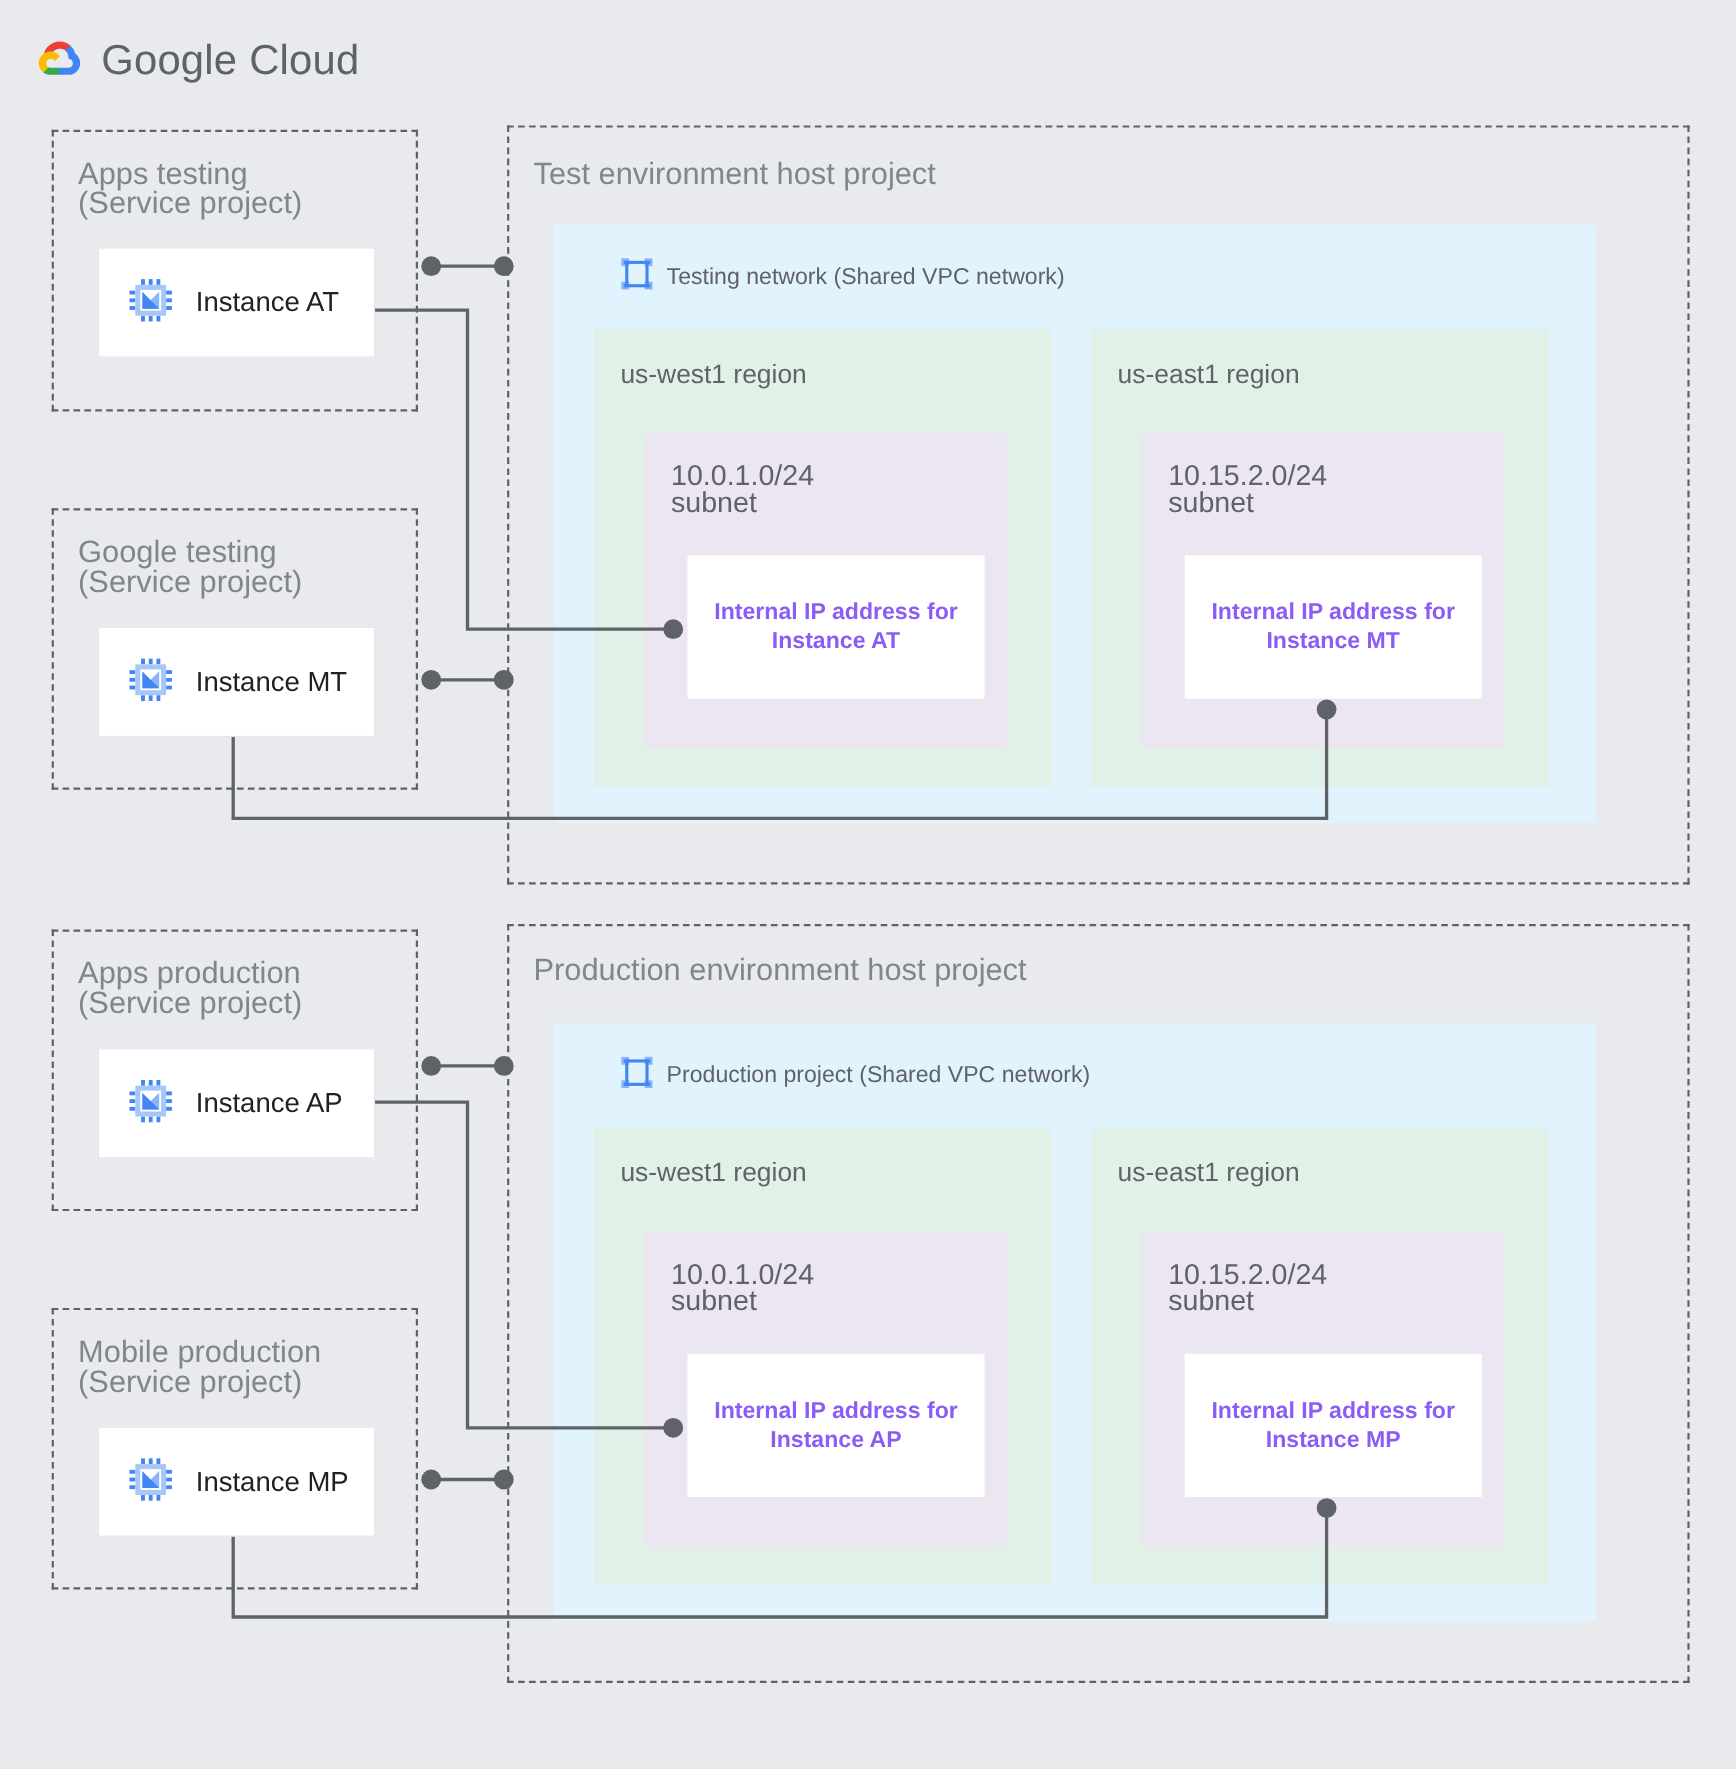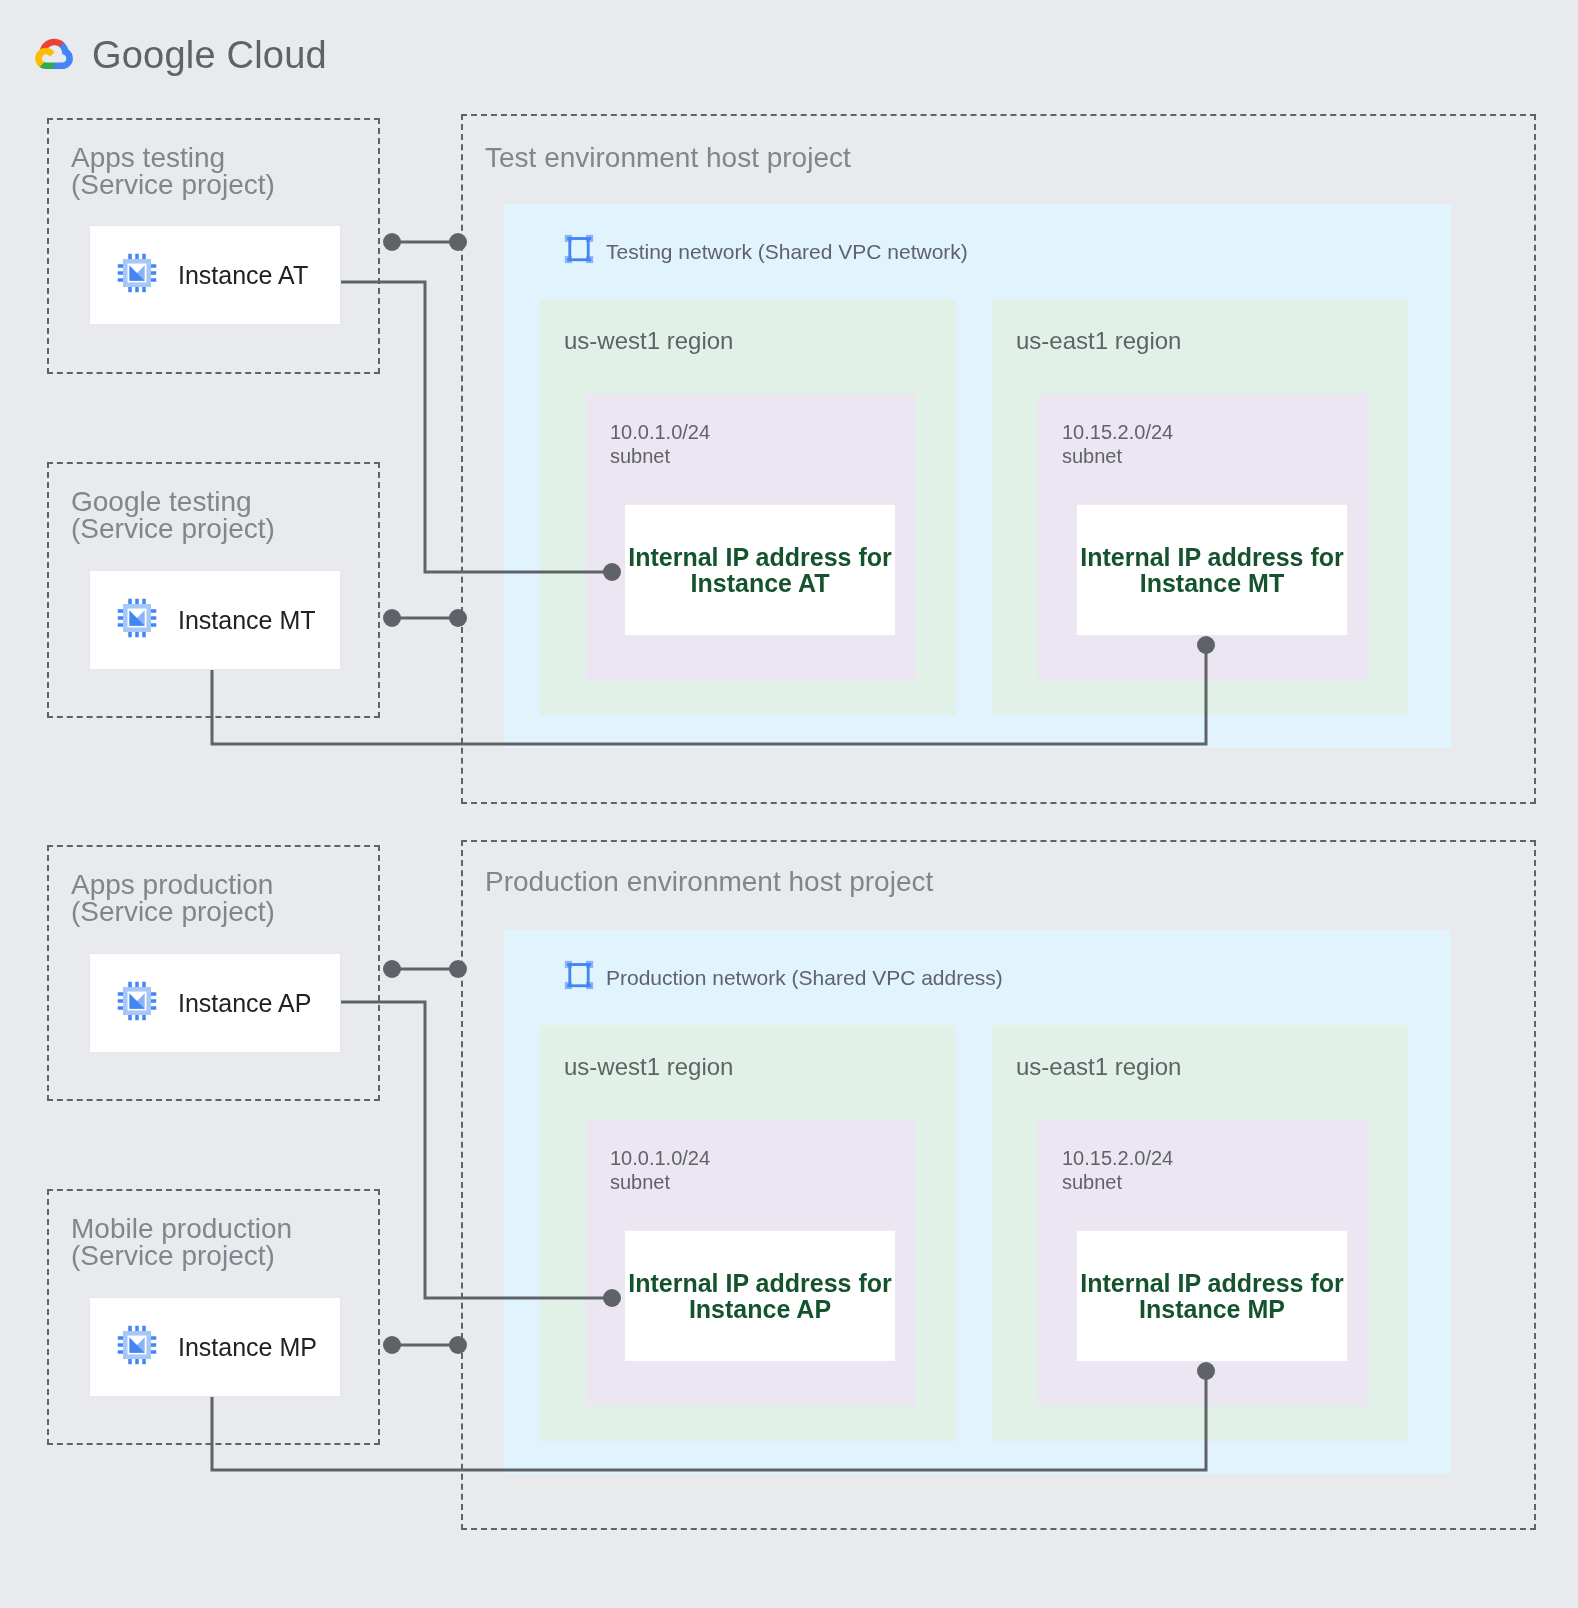--- a/index.html
+++ b/index.html
@@ -42,27 +42,27 @@
     position:absolute;left:58px;top:28px;
     display:flex;align-items:center;gap:10px;
     font-size:21px;color:#5f6368;
   }
   .regionbox{background:#e2f1e7;box-sizing:border-box;}
   .regionbox>.rtitle{
     position:absolute;left:24px;top:28px;font-size:24px;color:#5f6368;
   }
   .subnetbox{background:#ece6f3;box-sizing:border-box;}
   .subnetbox>.stitle{
-    position:absolute;left:24px;top:26px;font-size:20px;line-height:24px;
+    position:absolute;left:24px;top:26px;font-size:26px;line-height:24px;
     color:#5f6368;white-space:pre-line;
   }
   .ipbox{
     background:#ffffff;box-sizing:border-box;
     display:flex;align-items:center;justify-content:center;text-align:center;
-    font-size:25px;font-weight:bold;color:#14532d;line-height:26px;
+    font-size:21px;font-weight:bold;color:#8b5cf6;line-height:26px;
     box-shadow:0 -1px 0 #ededed;
   }
 
   
   .conn-svg{position:absolute;left:0;top:0;width:1578px;height:1608px;
             pointer-events:none;overflow:visible;}
   .cline{stroke:#5f6368;stroke-width:3;fill:none;}
   .cdot{fill:#5f6368;}
 </style>
 </head>
@@ -257,21 +257,21 @@
             <rect x="17" y="17" width="5" height="5"></rect>
         </g>
         <g fill="#4285F4">
           <rect x="4.5" y="3.6" width="2" height="17"></rect>
             <rect x="17.5" y="3.6" width="2" height="17"></rect>
           <rect x="3.6" y="3.6" width="17" height="2"></rect>
             <rect x="3.6" y="18.6" width="17" height="2"></rect>
         </g>
       </svg>
     </span>
-    <span>Production network (Shared VPC address)</span>
+    <span>Production project (Shared VPC network)</span>
   </div>
 
   <div class="abs regionbox" style="left:36px;top:95px;width:416px;height:416px;">
     <div class="rtitle">us-west1 region</div>
     <div class="abs subnetbox" style="left:46px;top:95px;width:330px;height:286px;">
       <div class="stitle"><span>10.0.1.0/24</span><br><span>subnet</span></div>
       <div class="abs ipbox" style="left:39px;top:111px;width:270px;height:130px;">
         <div><span>Internal IP address for</span><br><span>Instance AP</span></div>
       </div>
     </div>

